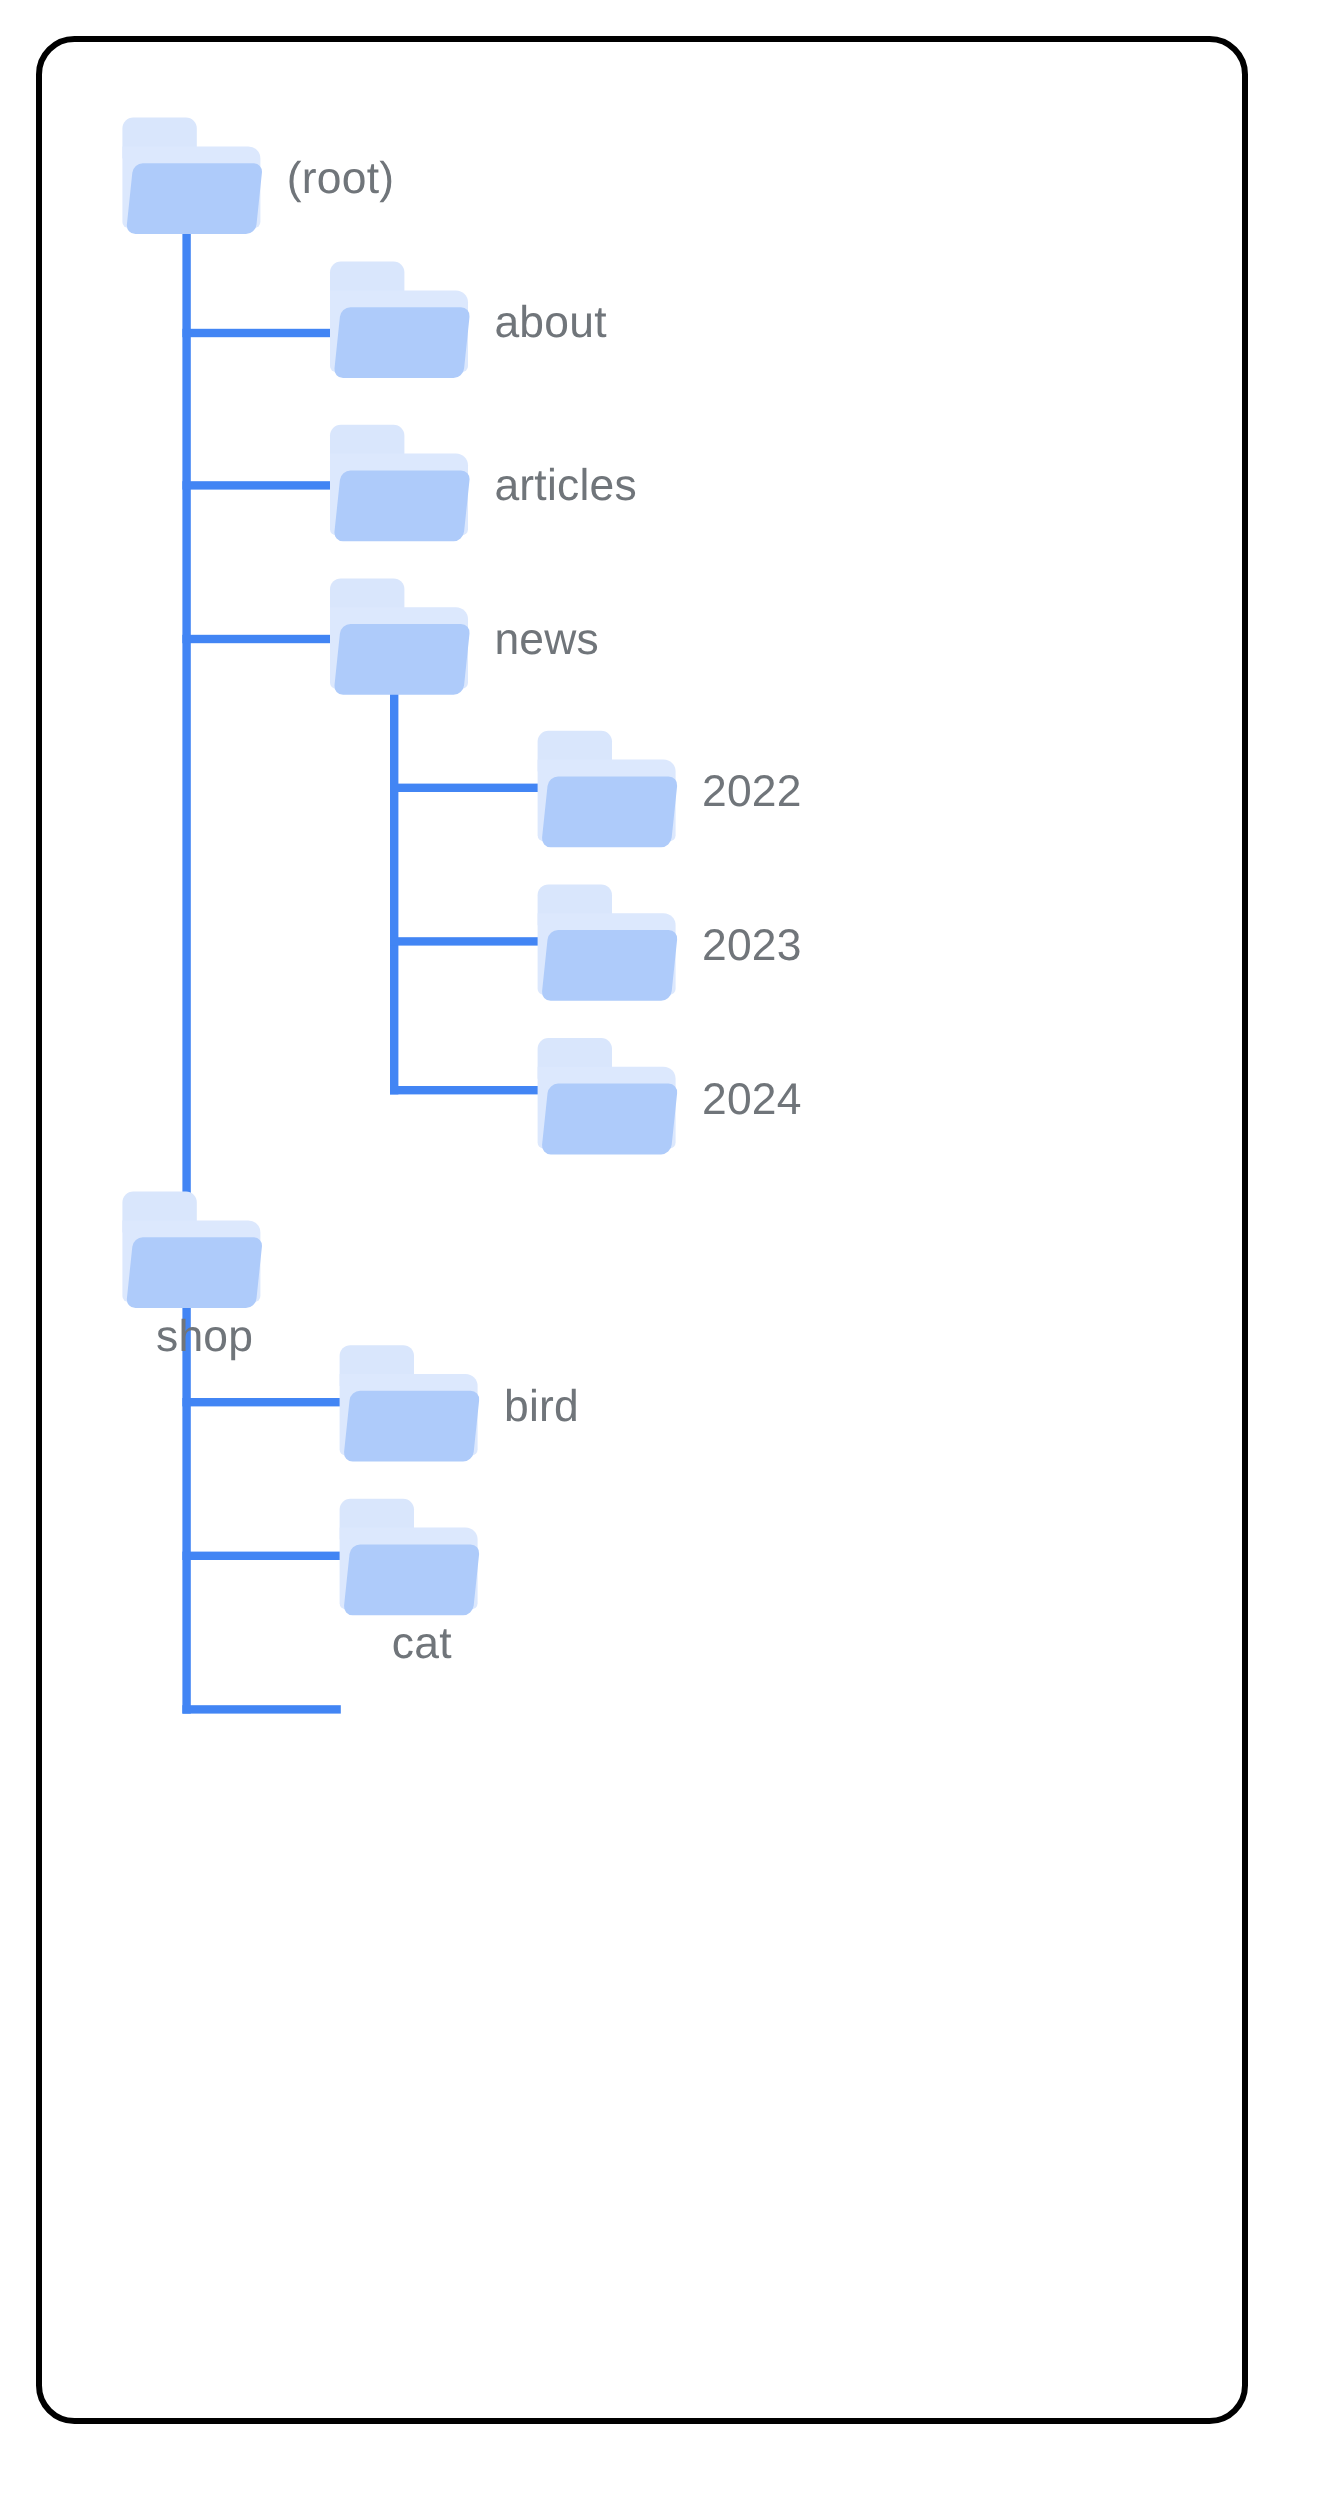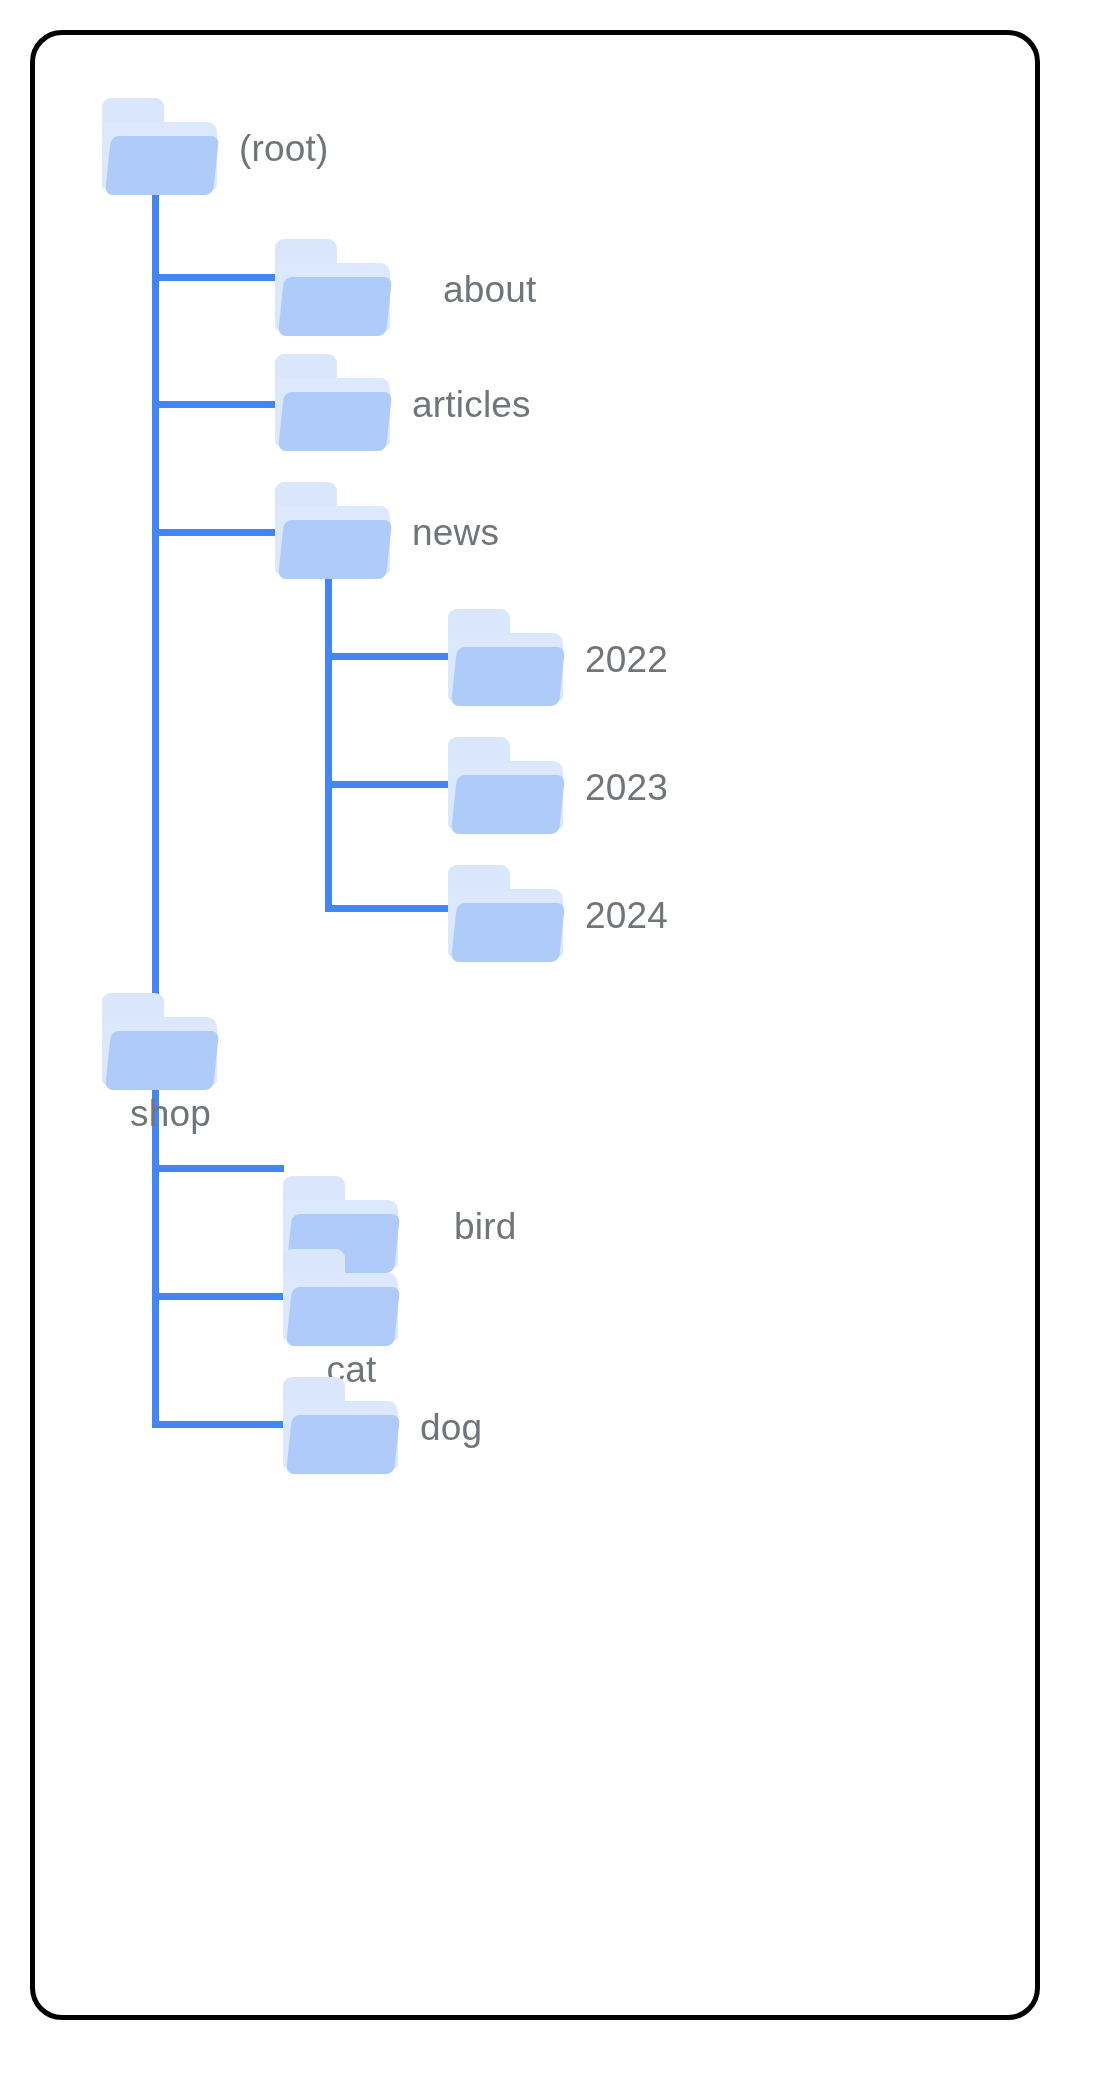--- a/index.html
+++ b/index.html
@@ -142,21 +142,21 @@
 
     <div class="node" style="left:102px; top:96px;">
       <span class="folder-icon">
         <span class="tab"></span>
           <span class="back"></span>
           <span class="front"></span>
       </span>
       <span class="node-label">(root)</span>
     </div>
 
-    <div class="node" style="left:275px; top:237px;gap:31px;">
+    <div class="node" style="left:275px; top:216px;">
       <span class="folder-icon">
         <span class="tab"></span>
           <span class="back"></span>
           <span class="front"></span>
       </span>
       <span class="node-label">about</span>
     </div>
 
     <div class="node" style="left:275px; top:352px;">
       <span class="folder-icon">
@@ -205,41 +205,33 @@
 
     <div class="node" style="left:102px; top:991px;flex-direction:column;">
       <span class="folder-icon">
         <span class="tab"></span>
           <span class="back"></span>
           <span class="front"></span>
       </span>
       <span class="node-label">shop</span>
     </div>
 
-    <div class="node" style="left:283px; top:1174px;gap:34px;">
+    <div class="node" style="left:283px; top:1119px;">
       <span class="folder-icon">
         <span class="tab"></span>
           <span class="back"></span>
           <span class="front"></span>
       </span>
       <span class="node-label">bird</span>
     </div>
 
     <div class="node" style="left:283px; top:1247px;flex-direction:column;">
       <span class="folder-icon">
         <span class="tab"></span>
           <span class="back"></span>
           <span class="front"></span>
       </span>
       <span class="node-label">cat</span>
     </div>
 
-    <div class="node" style="left:283px; top:1375px;">
-      <span class="folder-icon">
-        <span class="tab"></span>
-          <span class="back"></span>
-          <span class="front"></span>
-      </span>
-      <span class="node-label">dog</span>
-    </div>
 
   </div>
 </div>
 
 </body></html>

